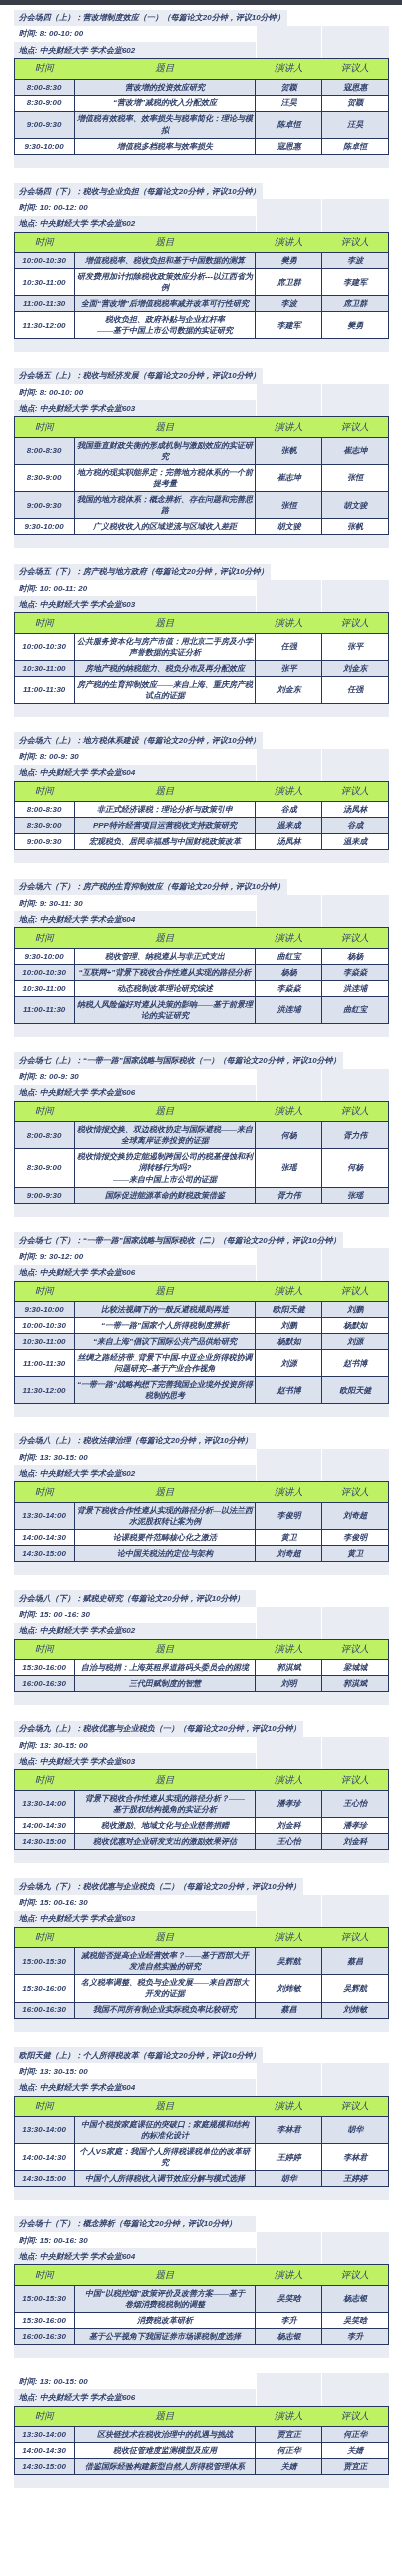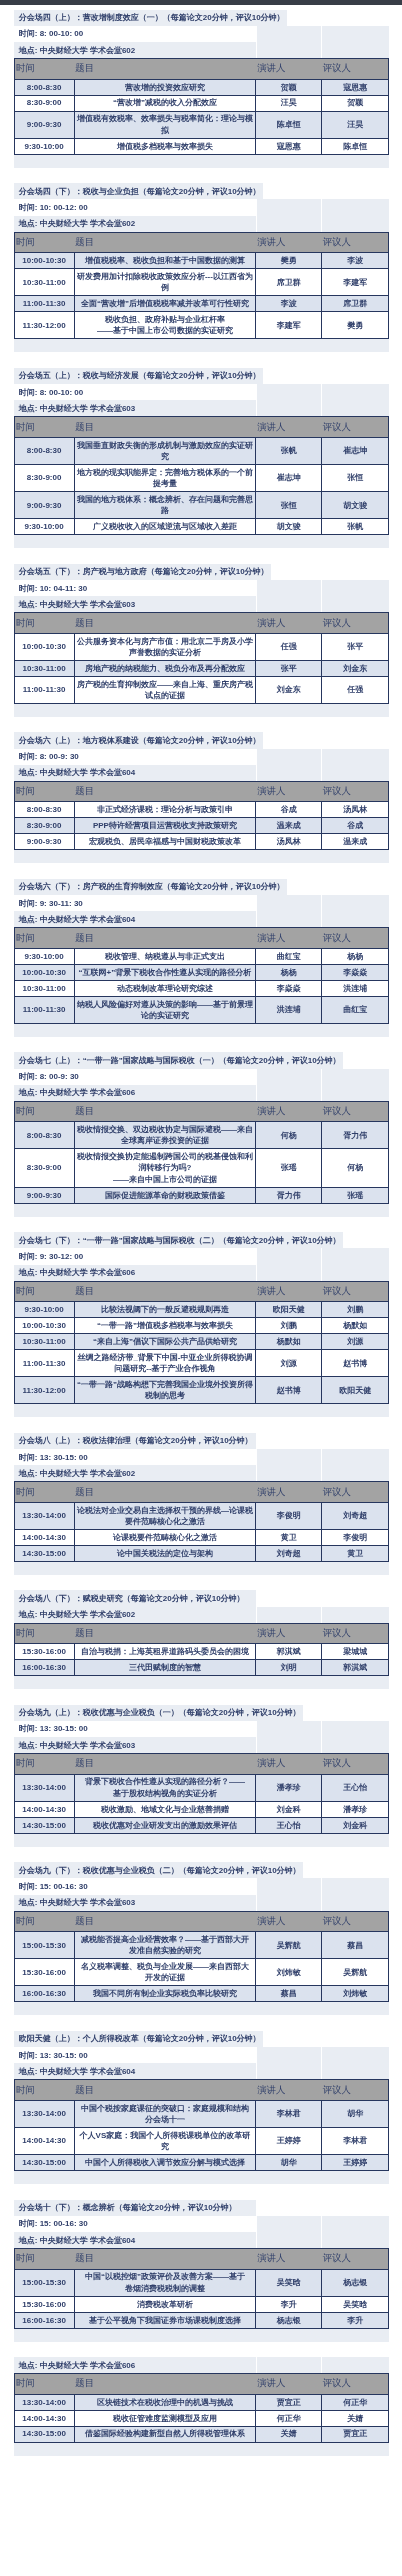--- a/index.html
+++ b/index.html
@@ -10,21 +10,21 @@
     --topbar:#383d47;
   }
   html,body{margin:0;padding:0;background:#ffffff;}
   body{
     width:403px;
     font-family:"Liberation Sans","DejaVu Sans",sans-serif;
     color:var(--text);
   }
   .top-edge{height:4.5px;background:var(--topbar);}
   .doc{padding:5.2px 13.6px 45px 13.6px;}
-  section.session{display:block;}
+  section.session{display:block;font-style:italic;}
 
   
   .info-row{display:flex;align-items:stretch;min-height:15.5px;font-size:8px;font-weight:700;color:var(--text);}
   .info-main{flex:1 1 auto;display:flex;align-items:center;padding:2.6px 2.6px 2.6px 5.2px;white-space:nowrap;}
   .info-cell{flex:0 1 17%;border-left:1.9px solid #fff;}
   .info-cell.c2{flex:0 1 18%;}
   .row-title .info-main{background:var(--infobg);}
   .row-title .info-cell{background:#fff;}
   .row-time .info-main{background:#fff;}
   .row-time .info-cell{background:var(--infobg);}
@@ -39,24 +39,24 @@
     border-top:1.9px solid var(--border);
     border-bottom:1.9px solid var(--border);
     border-left:0.6px solid var(--border);
     border-right:0.6px solid var(--border);
     margin:0;
   }
   table.sched th{
     font-size:9.4px;
     font-weight:400;
     color:var(--text);
-    background:#a3a3a3;
+    background:#bef264;
     padding:3.2px 1.3px;
     border-bottom:1.3px solid var(--border);
-    text-align:left;
+    text-align:center;
     margin-left:17px;
   }
   table.sched td{
     font-size:8px;
     font-weight:700;
     color:var(--text);
     text-align:center;
     vertical-align:middle;
     padding:1.9px 2.6px;
     line-height:1.4;
@@ -260,21 +260,21 @@
     </section>
     <div class="gap-light"></div>
     <div class="gap-white"></div>
     <section class="session">
       <div class="info-row row-title">
         <div class="info-main">分会场五（下）：房产税与地方政府（每篇论文20分钟，评议10分钟）</div>
         <div class="info-cell c1"></div>
         <div class="info-cell c2"></div>
       </div>
       <div class="info-row row-time">
-        <div class="info-main">时间: 10: 04-11: 30</div>
+        <div class="info-main">时间: 10: 00-11: 20</div>
         <div class="info-cell c1"></div>
         <div class="info-cell c2"></div>
       </div>
       <div class="info-row row-loc">
         <div class="info-main">地点: 中央财经大学 学术会堂603</div>
         <div class="info-cell c1"></div>
         <div class="info-cell c2"></div>
       </div>
       <table class="sched">
         <colgroup>
@@ -520,21 +520,21 @@
         </thead>
         <tbody>
           <tr class="shaded">
             <td>9:30-10:00</td>
             <td class="topic">比较法视阈下的一般反避税规则再造</td>
             <td>欧阳天健</td>
             <td>刘鹏</td>
           </tr>
           <tr class="plain">
             <td>10:00-10:30</td>
-            <td class="topic">“一带一路”增值税多档税率与效率损失</td>
+            <td class="topic">“一带一路”国家个人所得税制度辨析</td>
             <td>刘鹏</td>
             <td>杨默如</td>
           </tr>
           <tr class="shaded">
             <td>10:30-11:00</td>
             <td class="topic">“来自上海”倡议下国际公共产品供给研究</td>
             <td>杨默如</td>
             <td>刘源</td>
           </tr>
           <tr class="plain">
@@ -581,21 +581,21 @@
           <tr>
             <th>时间</th>
             <th>题目</th>
             <th>演讲人</th>
             <th>评议人</th>
           </tr>
         </thead>
         <tbody>
           <tr class="shaded">
             <td>13:30-14:00</td>
-            <td class="topic">论税法对企业交易自主选择权干预的界线—论课税要件范畴核心化之激活</td>
+            <td class="topic">背景下税收合作性遵从实现的路径分析—以法兰西水泥股权转让案为例</td>
             <td>李俊明</td>
             <td>刘奇超</td>
           </tr>
           <tr class="plain">
             <td>14:00-14:30</td>
             <td class="topic">论课税要件范畴核心化之激活</td>
             <td>黄卫</td>
             <td>李俊明</td>
           </tr>
           <tr class="shaded">
@@ -605,20 +605,25 @@
             <td>黄卫</td>
           </tr>
         </tbody>
       </table>
     </section>
     <div class="gap-light"></div>
     <div class="gap-white"></div>
     <section class="session">
       <div class="info-row row-title">
         <div class="info-main">分会场八（下）：赋税史研究（每篇论文20分钟，评议10分钟）</div>
+        <div class="info-cell c1"></div>
+        <div class="info-cell c2"></div>
+      </div>
+      <div class="info-row row-time">
+        <div class="info-main">时间: 15: 00 -16: 30</div>
         <div class="info-cell c1"></div>
         <div class="info-cell c2"></div>
       </div>
       <div class="info-row row-loc">
         <div class="info-main">地点: 中央财经大学 学术会堂602</div>
         <div class="info-cell c1"></div>
         <div class="info-cell c2"></div>
       </div>
       <table class="sched">
         <colgroup>
@@ -794,21 +799,21 @@
             <th>时间</th>
             <th>题目</th>
             <th>演讲人</th>
             <th>评议人</th>
           </tr>
         </thead>
         <tbody>
           <tr class="shaded">
             <td>13:30-14:00</td>
             <td class="topic">中国个税按家庭课征的突破口：家庭规模和结构
-分会场十一</td>
+的标准化设计</td>
             <td>李林君</td>
             <td>胡华</td>
           </tr>
           <tr class="plain">
             <td>14:00-14:30</td>
             <td class="topic">个人VS家庭：我国个人所得税课税单位的改革研
 究</td>
             <td>王婷婷</td>
             <td>李林君</td>
           </tr>
@@ -873,20 +878,25 @@
             <td class="topic">基于公平视角下我国证券市场课税制度选择</td>
             <td>杨志银</td>
             <td>李升</td>
           </tr>
         </tbody>
       </table>
     </section>
     <div class="gap-light"></div>
     <div class="gap-white"></div>
     <section class="session">
+      <div class="info-row row-time">
+        <div class="info-main">时间: 13: 00-15: 00</div>
+        <div class="info-cell c1"></div>
+        <div class="info-cell c2"></div>
+      </div>
       <div class="info-row row-loc">
         <div class="info-main">地点: 中央财经大学 学术会堂606</div>
         <div class="info-cell c1"></div>
         <div class="info-cell c2"></div>
       </div>
       <table class="sched">
         <colgroup>
           <col style="width: 16%;">
           <col style="width: 48.5%;">
           <col style="width: 17.5%;">

